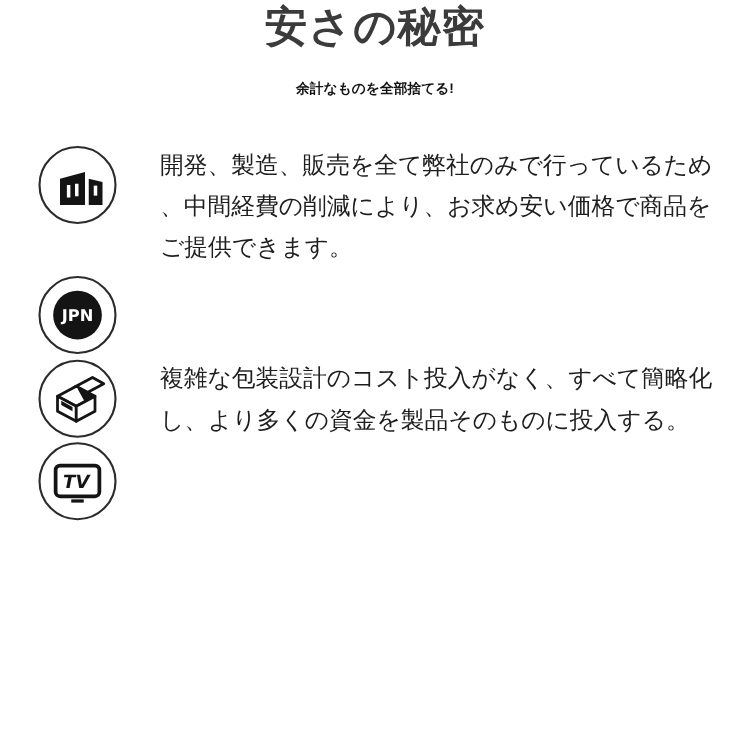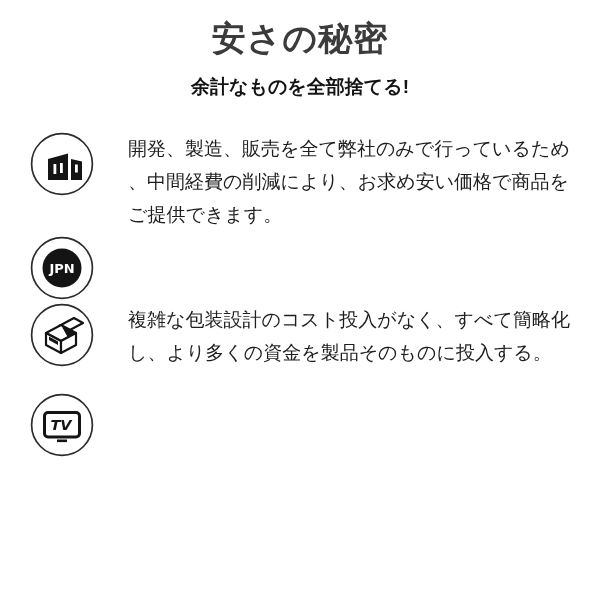--- a/index.html
+++ b/index.html
@@ -3,37 +3,37 @@
 <meta charset="utf-8">
 <style>
   html,body{margin:0;padding:0;background:#ffffff;}
   .page{
     position:relative;
     width:600px;height:600px;
     background:#ffffff;
     overflow:hidden;
     font-family:"Liberation Serif","DejaVu Serif",serif;
   }
-  .header{ text-align:center; padding-top:16px; }
+  .header{ text-align:center; }
   .title{
     font-size:34px; line-height:46px; font-weight:600;
     color:#3b3b3b; letter-spacing:1px;
     font-family:"Liberation Serif","DejaVu Serif",serif;
   }
   .subtitle{
     margin-top:12px;
-    font-size:19px; line-height:26px; font-weight:bold;
+    font-size:11px; line-height:26px; font-weight:bold;
     color:#141414;
     font-family:"Liberation Sans","DejaVu Sans",sans-serif;
   }
   .rows{ margin-top:32px; padding-left:30px; }
   .row{ display:flex; align-items:flex-start; }
   .row.m1{ margin-bottom:5px; }
   .row.m2{ margin-bottom:3px; }
-  .row.m3{ margin-bottom:24px; }
+  .row.m3{ }
   .icon-wrap{
     width:64px;height:64px; flex-shrink:0;text-align:right;
   }
   .icon-wrap svg{ display:block; width:64px; height:64px; }
   .row-text{
     margin-left:34px;
     width:456px;
     font-size:19px; line-height:33px;
     color:#1e1e1e;
     word-break:break-all;

